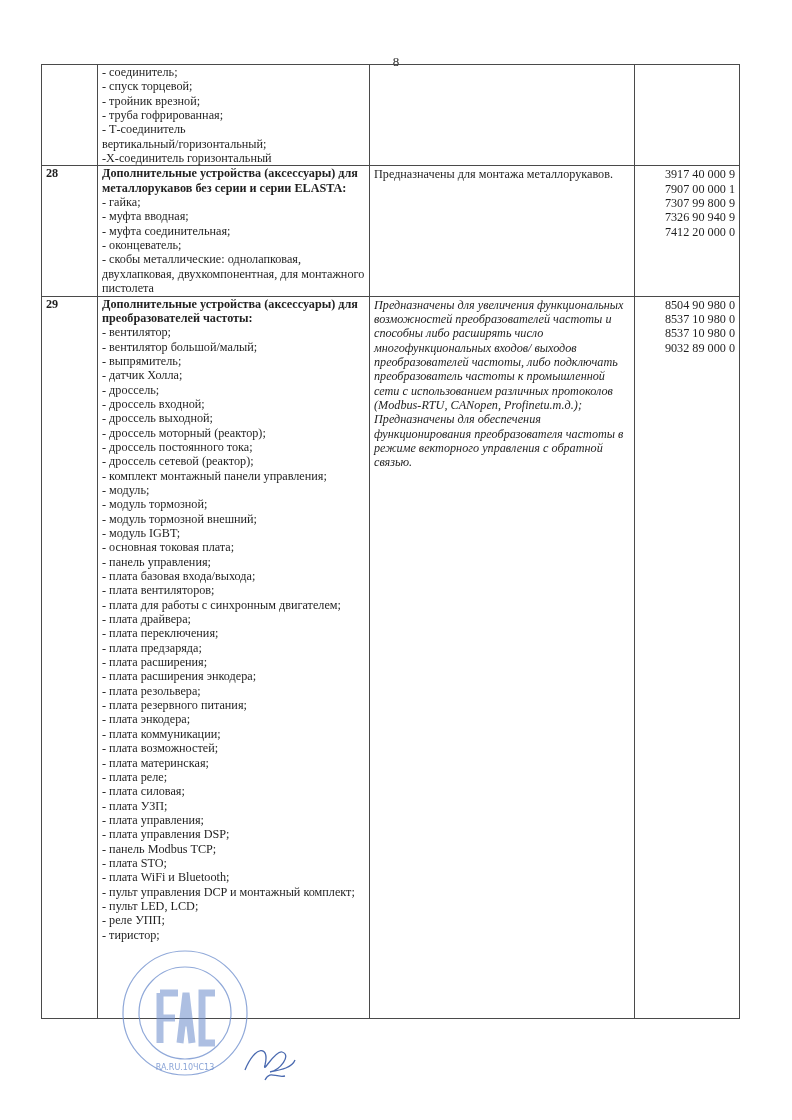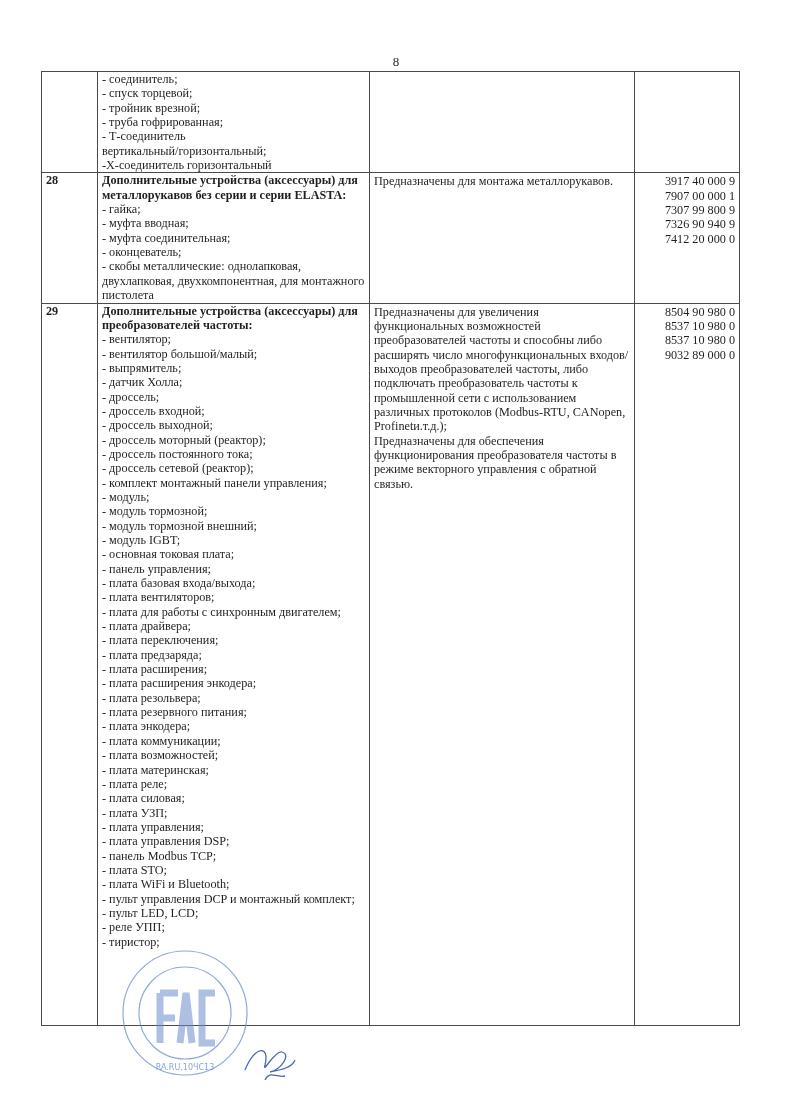--- a/index.html
+++ b/index.html
@@ -1,20 +1,20 @@
 <!DOCTYPE html>
 <html><head>
 <meta charset="utf-8">
 <style>
   html, body { margin: 0; padding: 0; background: #ffffff; }
   body { width: 792px; height: 1120px; position: relative; overflow: hidden;
          font-family: "Liberation Serif", "DejaVu Serif", serif; color: #1f1f1f; }
   .page-number { position: absolute; top: 54px; left: 0; width: 792px; text-align: center;
                  font-size: 13px; }
-  table.doc { position: absolute; left: 41px; top: 71px; width: 698px; border-collapse: collapse;
+  table.doc { position: absolute; left: 41px; top: 64px; width: 698px; border-collapse: collapse;
               table-layout: fixed; }
   table.doc td { border: 1px solid #4a4a4a; vertical-align: top; padding: 0 4px;
                  font-size: 12.2px; line-height: 14.35px; }
   col.c1 { width: 56px; } col.c2 { width: 272px; } col.c3 { width: 265px; } col.c4 { width: 105px; }
   td.num { font-weight: bold; padding-left: 6px; padding-top: 1px; }
   td.codes { text-align: right; }
   .title { font-weight: bold; display: block; }
   .line { display: block; }
   .stamp { position: absolute; left: 120px; top: 948px; width: 130px; height: 130px; pointer-events: none; }
   .signature { position: absolute; left: 240px; top: 1040px; width: 60px; height: 45px; pointer-events: none; }
@@ -108,21 +108,21 @@
           <span class="line">- плата управления;</span>
           <span class="line">- плата управления DSP;</span>
           <span class="line">- панель Modbus TCP;</span>
           <span class="line">- плата STO;</span>
           <span class="line">- плата WiFi и Bluetooth;</span>
           <span class="line">- пульт управления DCP и монтажный комплект;</span>
           <span class="line">- пульт LED, LCD;</span>
           <span class="line">- реле УПП;</span>
           <span class="line">- тиристор;</span>
         </td>
-        <td style="padding-top: 1px;">
+        <td style="padding-top: 1px; font-style: italic;">
           <span class="line">Предназначены для увеличения функциональных возможностей преобразователей частоты и способны либо расширять число многофункциональных входов/ выходов преобразователей частоты, либо подключать преобразователь частоты к промышленной сети с использованием различных протоколов (Modbus-RTU, CANopen, Profinetи.т.д.);</span>
           <span class="line">Предназначены для обеспечения функционирования преобразователя частоты в режиме векторного управления с обратной связью.</span>
         </td>
         <td class="codes" style="padding-top: 1px;">
           <span class="line">8504 90 980 0</span>
           <span class="line">8537 10 980 0</span>
           <span class="line">8537 10 980 0</span>
           <span class="line">9032 89 000 0</span>
         </td>
       </tr>

